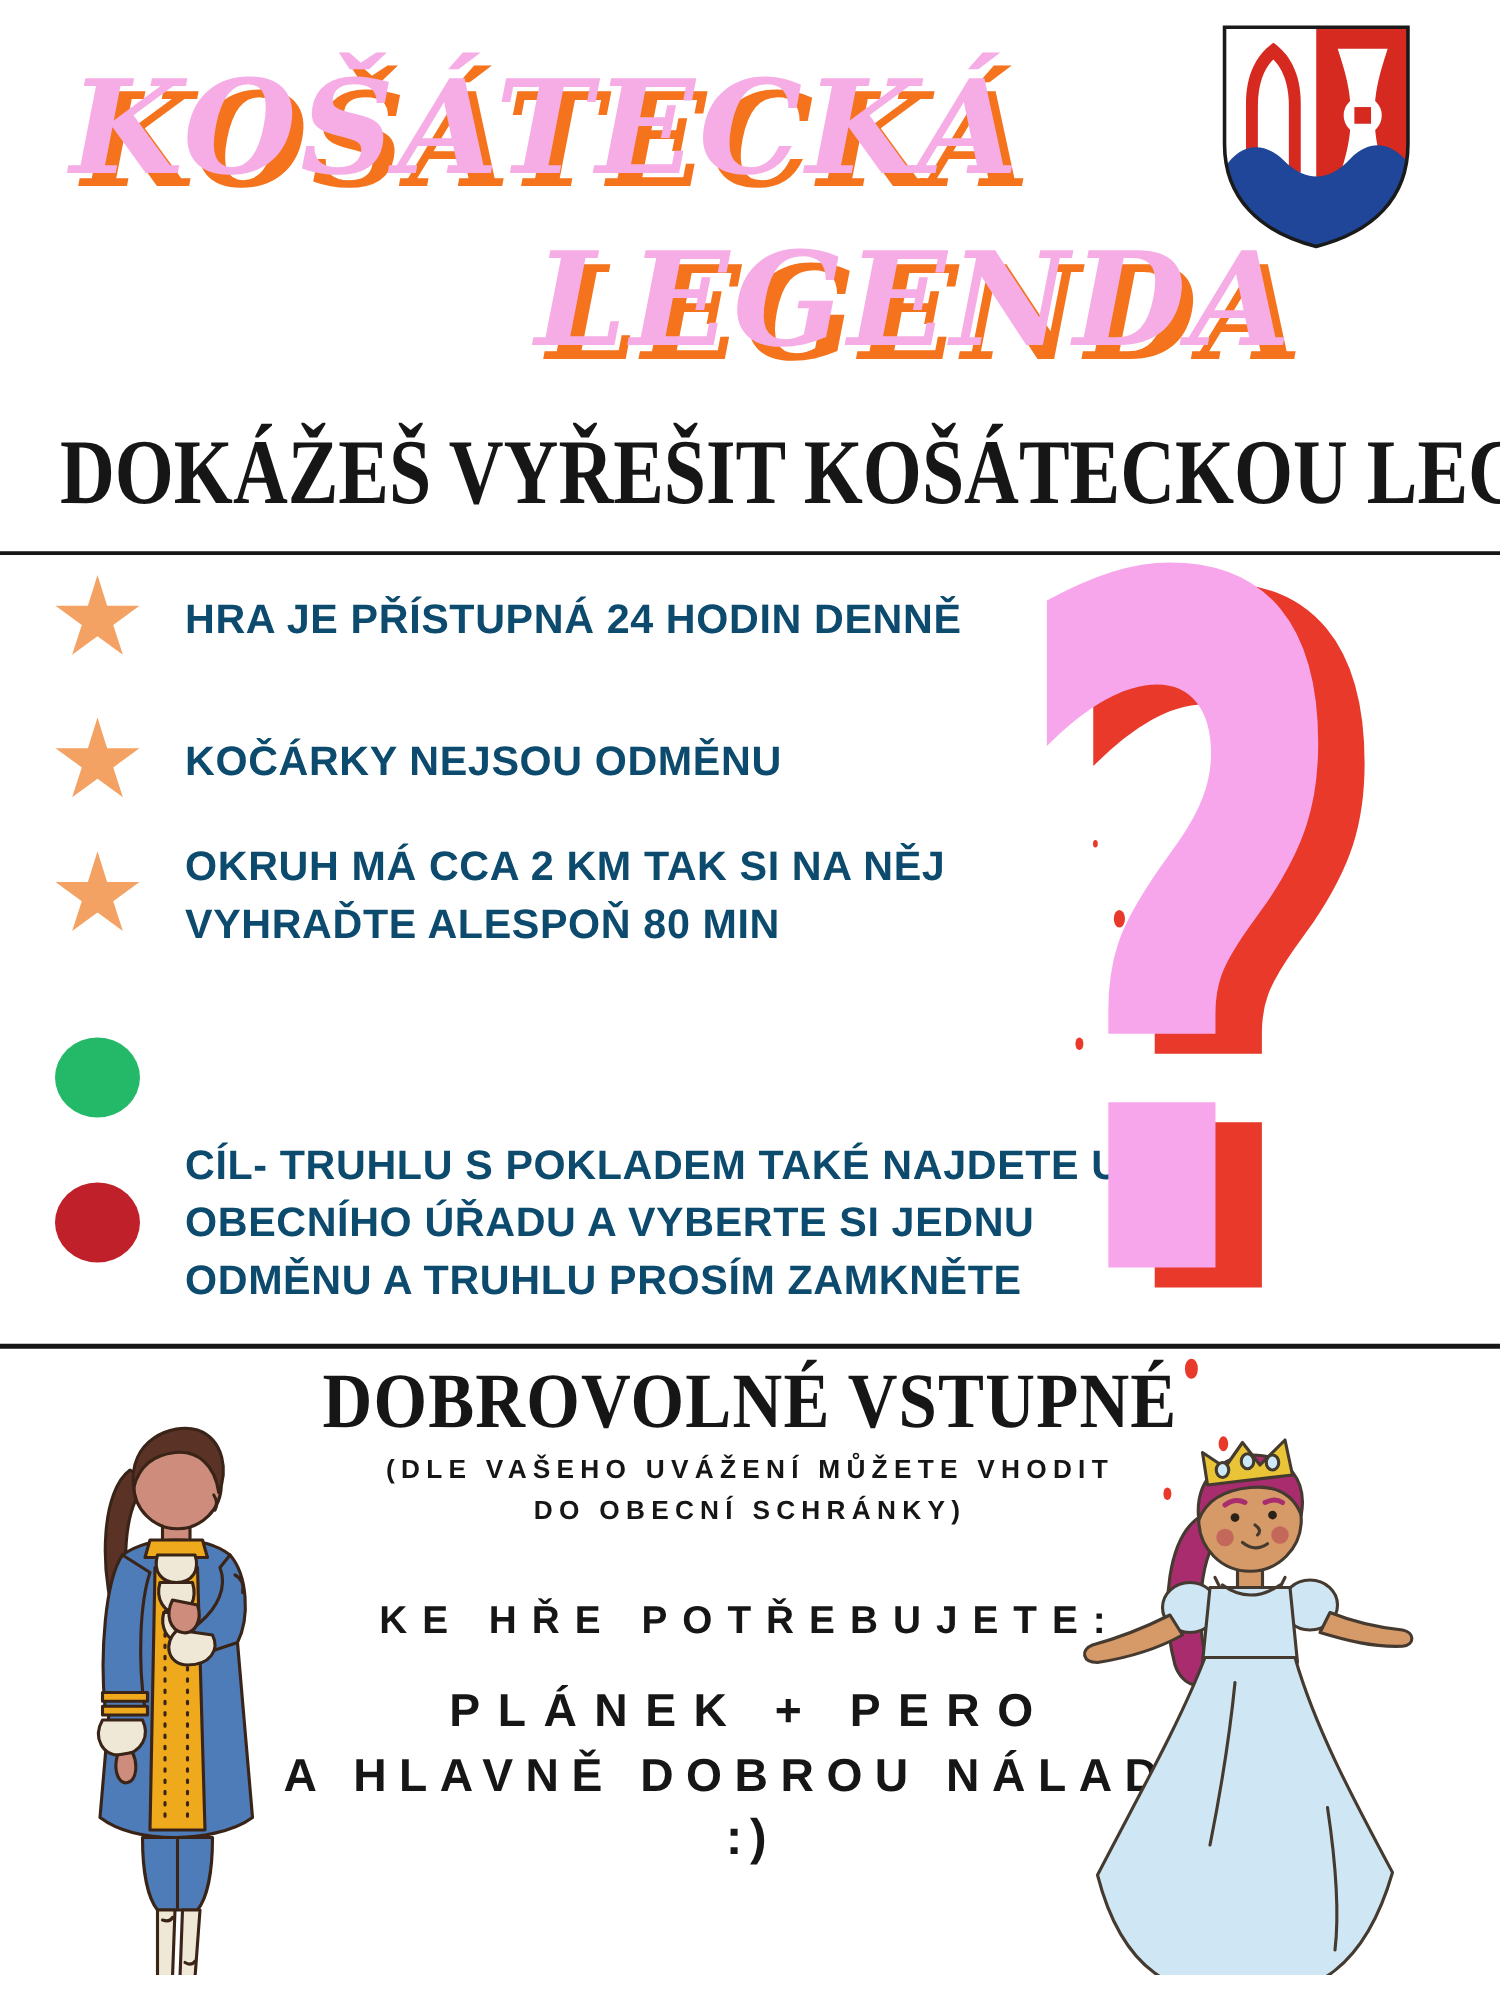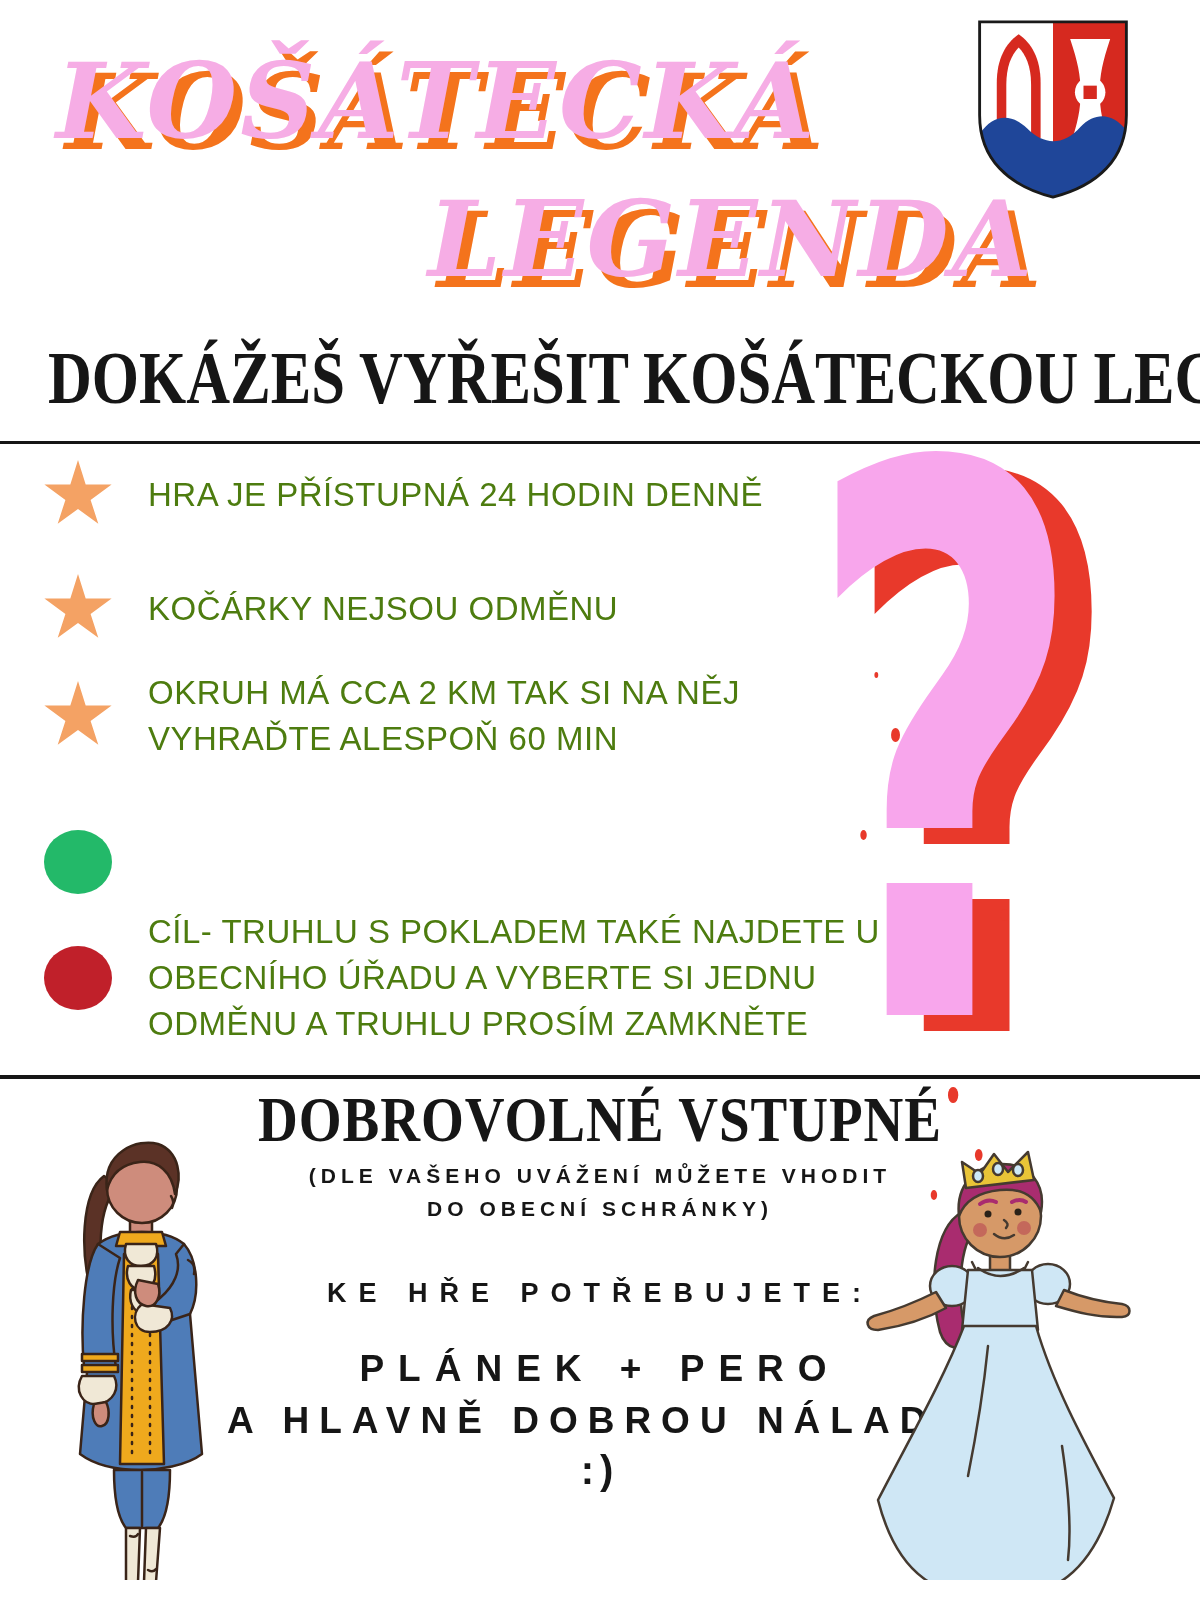--- a/index.html
+++ b/index.html
@@ -43,21 +43,21 @@
   .rule-row { position:absolute; left:42px; display:flex; align-items:center; }
   .rule-bullet-col { width:72px; flex:0 0 72px; margin-right:34px; display:flex; justify-content:center; }
   .star-bullet {
     width:70px; height:70px; background:#F4A264;
     clip-path:polygon(50% 0%,61% 35%,98% 35%,68% 57%,79% 91%,50% 70%,21% 91%,32% 57%,2% 35%,39% 35%);
   }
   .dot-bullet { width:68px; height:64px; border-radius:50%; }
   .dot-green { background:#23B969; }
   .dot-red { background:#C0202A; }
   .rule-text {
-    font-weight:normal; font-size:33px; line-height:1.4; color:#4d7c0f;
+    font-weight:bold; font-size:33px; line-height:1.4; color:#0c4a6e;
     letter-spacing:0.5px; white-space:pre-line;
   }
   .row-1 { top:458px; height:74px; }
   .row-2 { top:572px; height:74px; }
   .row-3 { top:666px; height:100px; }
   .row-4 { top:822px; height:80px; }
   .row-5 { top:908px; height:140px;align-items:center; }
 
   
   .qm-wrap {
@@ -82,21 +82,21 @@
   .center-text { position:absolute; left:0; width:1200px; text-align:center; color:#161616; }
   .entry-heading {
     top:1084px; font-family:"Liberation Serif", serif; font-weight:bold;
     font-size:58px; letter-spacing:1px;
     transform:scale(0.95,1.08); transform-origin:center top;
   }
   .entry-note {
     top:1160px; font-weight:bold; font-size:21px; letter-spacing:5px;
     line-height:1.55; white-space:pre-line;
   }
-  .need-heading { top:1278px; font-weight:bold; font-size:27px; letter-spacing:12px; }
+  .need-heading { top:1278px; font-weight:bold; font-size:31px; letter-spacing:12px; }
   .need-line1 { top:1348px; font-weight:bold; font-size:37px; letter-spacing:14px; }
   .need-line2 { top:1400px; font-weight:bold; font-size:37px; letter-spacing:10px; }
   .smiley { top:1448px; font-weight:bold; font-size:40px; letter-spacing:6px; }
 
   
   .prince { position:absolute; left:38px; top:1132px; width:196px; height:470px; }
   .princess { position:absolute; left:840px; top:1146px; width:310px; height:460px; }
 </style>
 </head>
 <body>
@@ -144,21 +144,21 @@
     <div class="rule-bullet-col">
         <div class="star-bullet"></div>
       </div>
     <div class="rule-text">KOČÁRKY NEJSOU ODMĚNU</div>
   </div>
   <div class="rule-row row-3">
     <div class="rule-bullet-col">
         <div class="star-bullet"></div>
       </div>
     <div class="rule-text">OKRUH MÁ CCA 2 KM TAK SI NA NĚJ
-VYHRAĎTE ALESPOŇ 60 MIN</div>
+VYHRAĎTE ALESPOŇ 80 MIN</div>
   </div>
   <div class="rule-row row-4">
     <div class="rule-bullet-col">
         <div class="dot-bullet dot-green"></div>
       </div>
   </div>
   <div class="rule-row row-5">
     <div class="rule-bullet-col">
         <div class="dot-bullet dot-red"></div>
       </div>

